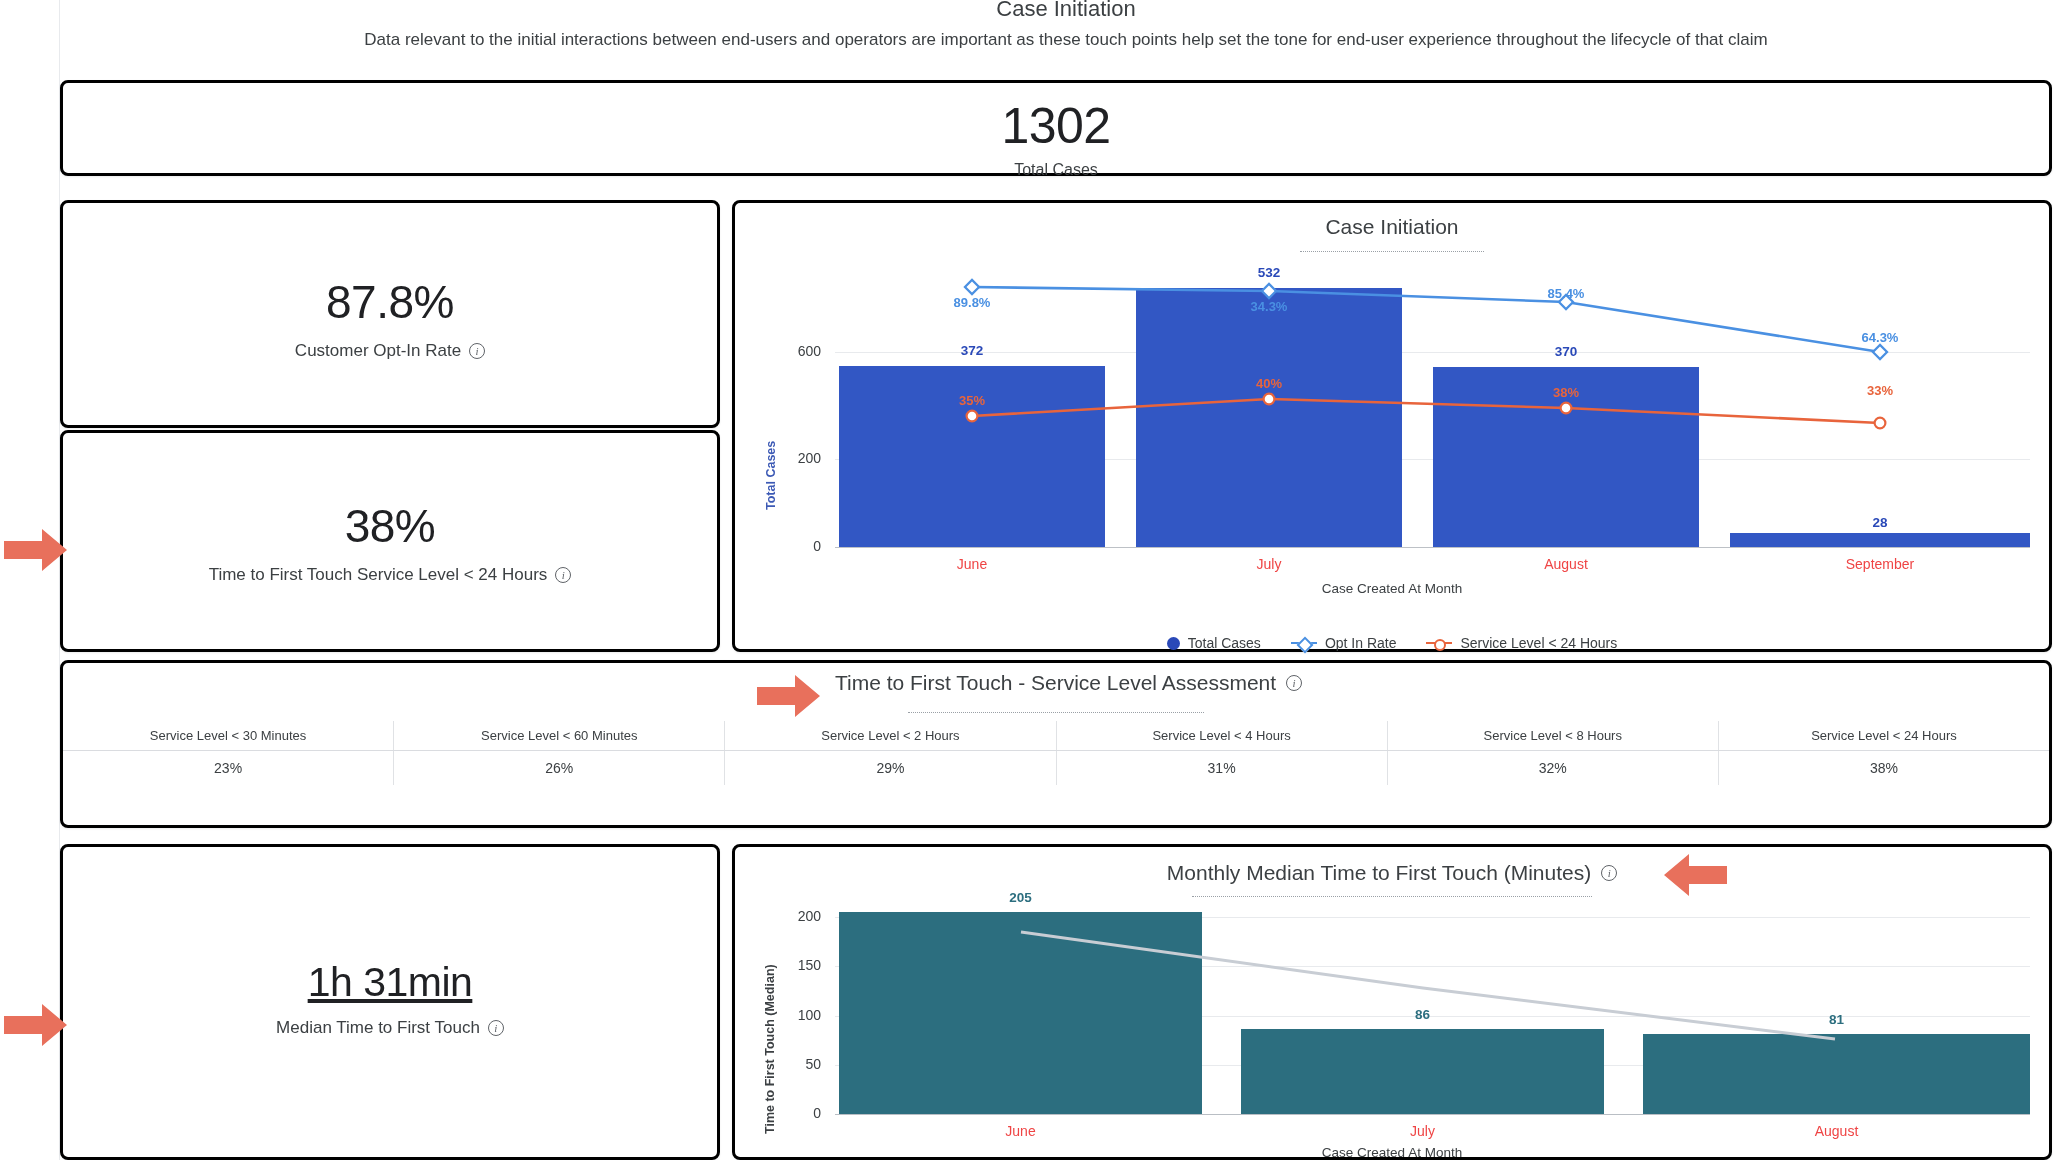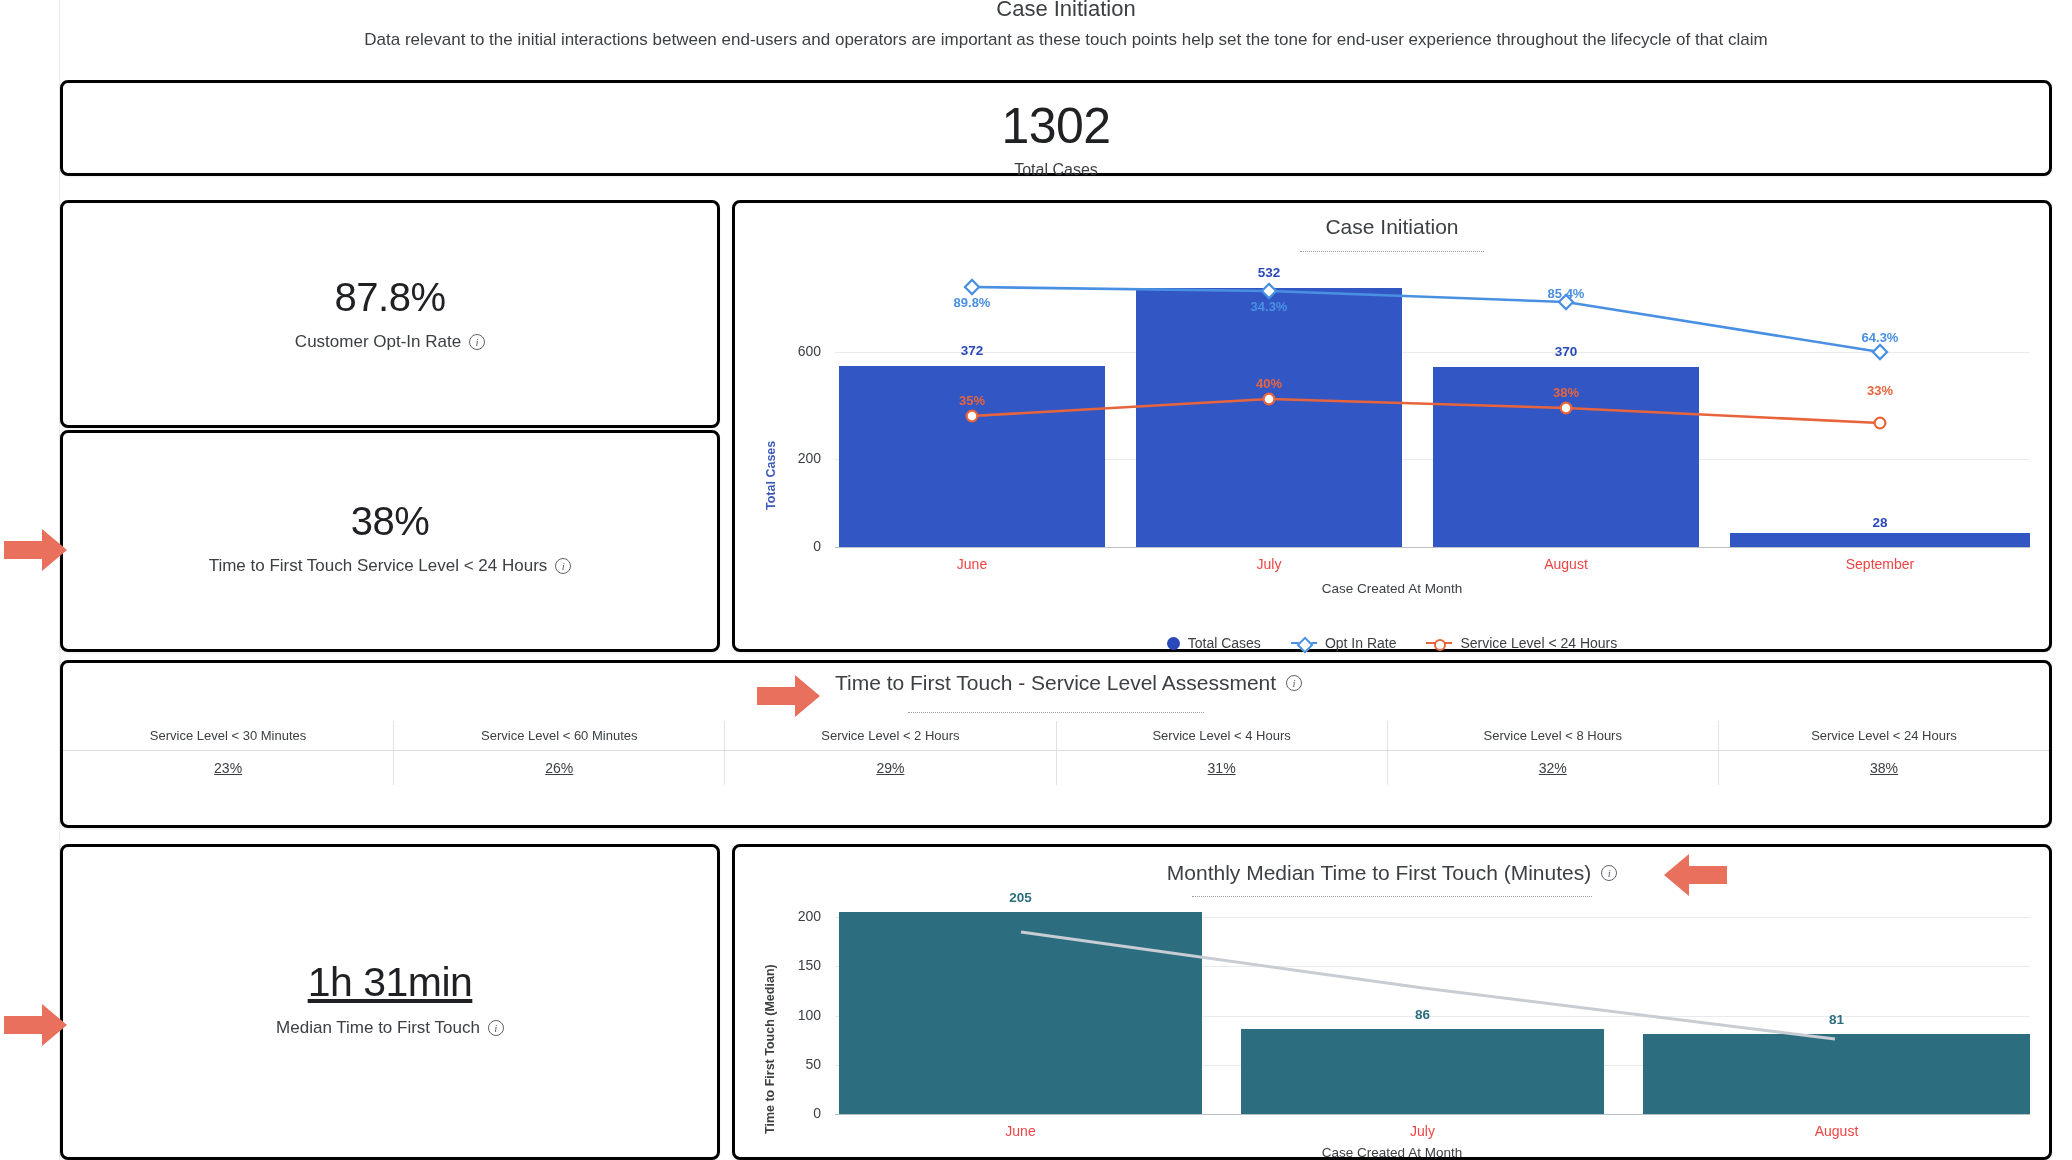--- a/index.html
+++ b/index.html
@@ -46,21 +46,21 @@
     border: 3px solid #000000;
     border-radius: 8px;
     box-shadow: 0 1px 2px rgba(60,64,67,0.10);
   }
 
   
   .kpi-wrap {
     position: absolute; left: 0; right: 0;
     text-align: center;
   }
-  .kpi-value { font-size: 40px; color: #202124; font-weight: 400; letter-spacing: -0.5px; }
+  .kpi-value { font-size: 46px; color: #202124; font-weight: 400; letter-spacing: -0.5px; }
   .kpi-value.big { font-size: 50px; }
   .kpi-label {
     font-size: 17px; color: #3c4043; margin-top: 12px;
     display: flex; align-items: center; justify-content: center; gap: 8px;
   }
   .kpi-label.plain { display: block; }
 
   .info-i {
     display: inline-flex; align-items: center; justify-content: center;
     width: 16px; height: 16px; border: 1.3px solid #5f6368; border-radius: 50%;
@@ -142,21 +142,21 @@
   .sl-table { position: absolute; left: 0; right: 0; }
   .sl-head {
     display: flex; border-bottom: 1px solid #dadce0;
   }
   .sl-row { display: flex; }
   .sl-cell {
     flex: 1; text-align: center; font-size: 13px; color: #3c4043;
     padding: 7px 4px; border-left: 1px solid #e0e2e5;
   }
   .sl-cell:first-child { border-left: none; }
-  .sl-cell.val { font-size: 14px; padding: 9px 4px; text-decoration: underline; }
+  .sl-cell.val { font-size: 14px; padding: 9px 4px; }
 
   
   .arrow { position: absolute; }
   .arrow svg { display: block; }
 </style>
 </head>
 <body>
 
 <div id="page">
 

